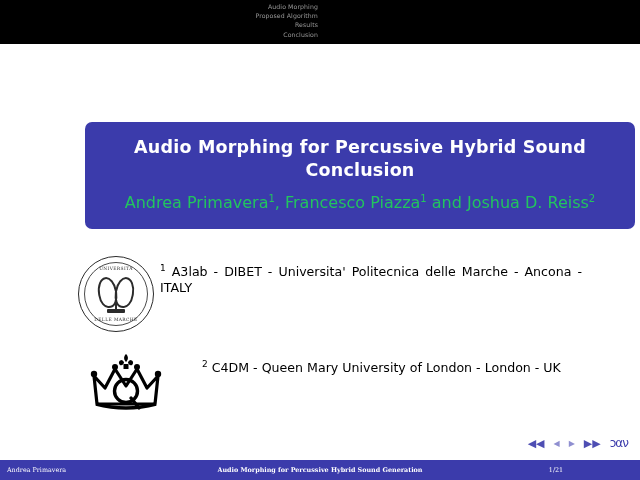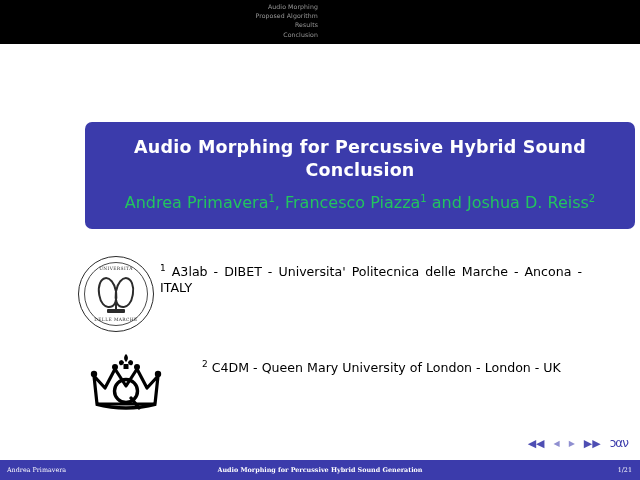--- a/index.html
+++ b/index.html
@@ -210,21 +210,21 @@
   }
   .footer .f-center {
     flex: 1;
     text-align: center;
     font-weight: bold;
   }
   .footer .f-right {
     width: 160px;
     padding-right: 8px;
     box-sizing: border-box;
-    text-align: right;
+    text-align: center;
   }
 </style>
 </head>
 <body>
 
 <div class="header">
   <div class="header-nav">
     <span class="nav-item">Audio Morphing</span>
     <span class="nav-item">Proposed Algorithm</span>
     <span class="nav-item">Results</span>

